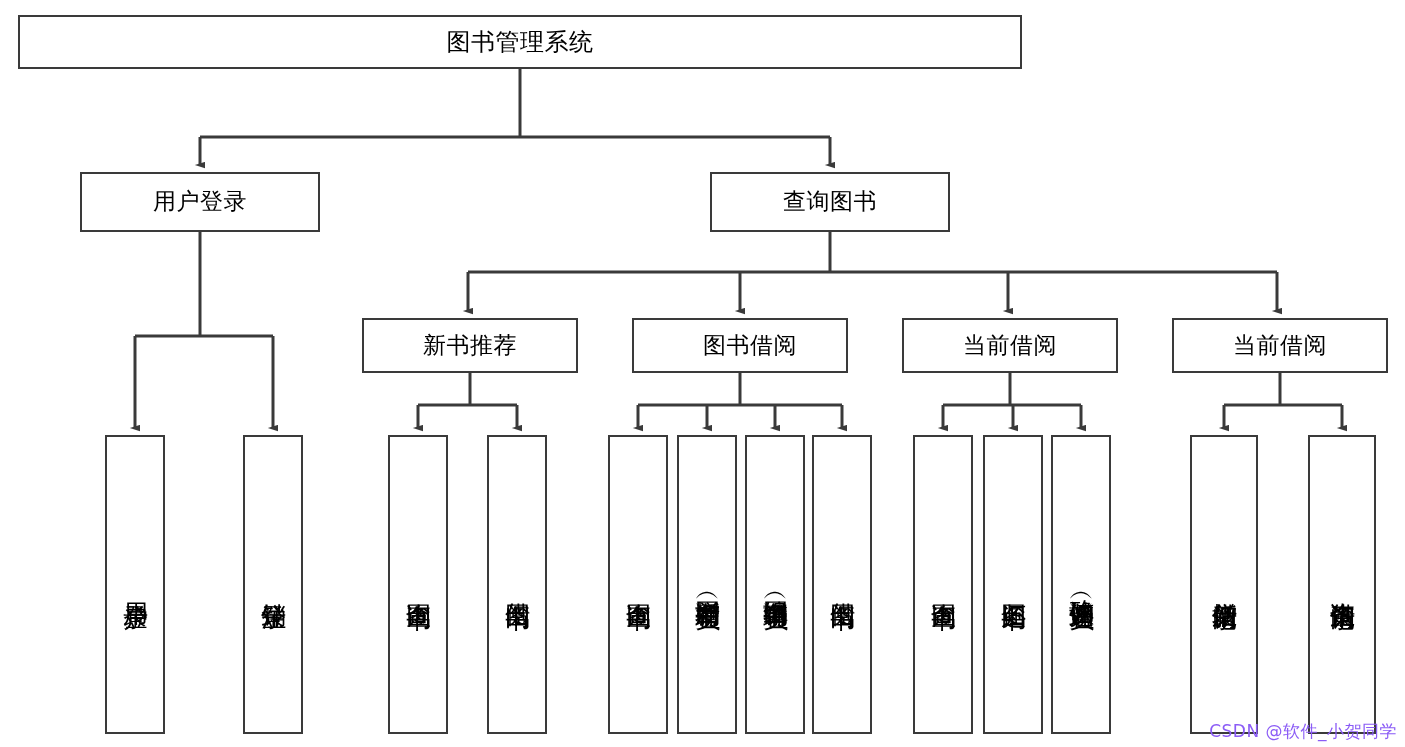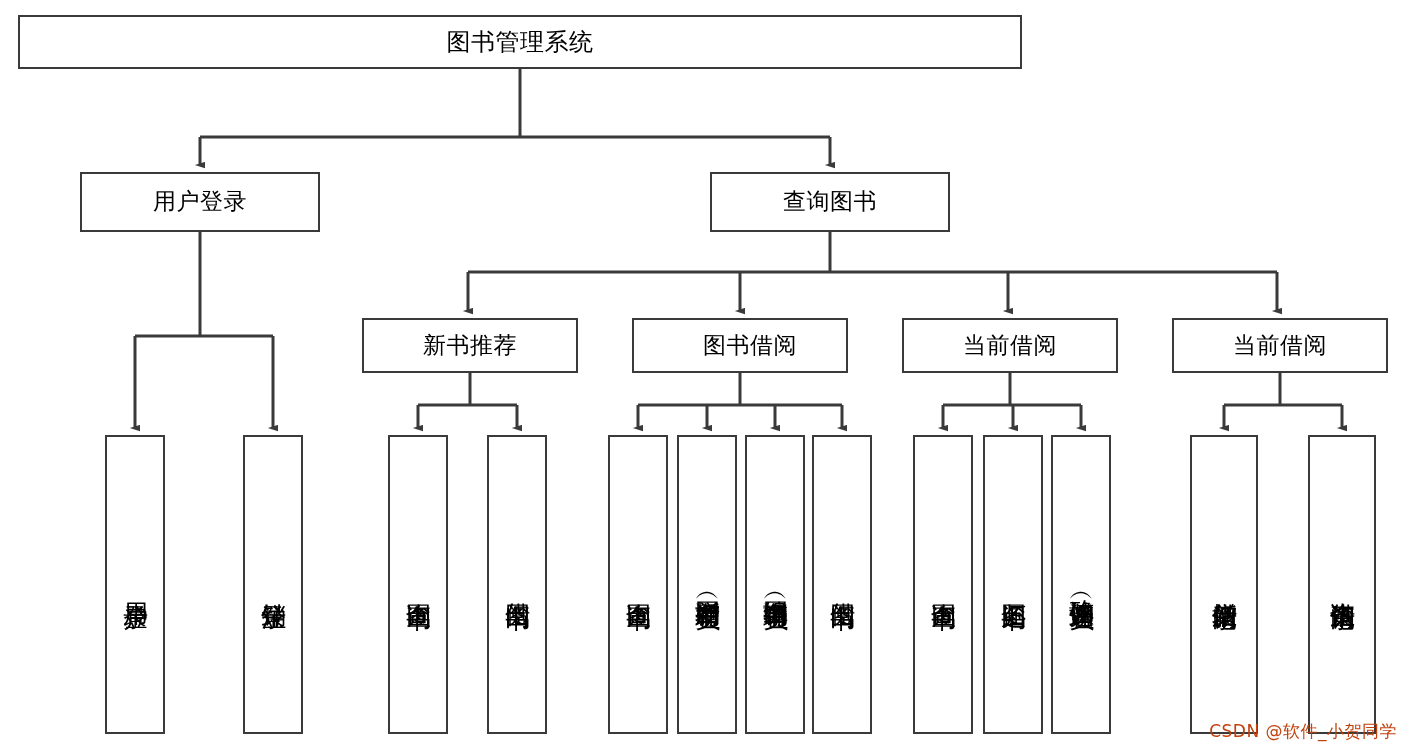--- a/index.html
+++ b/index.html
@@ -62,21 +62,21 @@
     font-size: 25px;
     line-height: 1.06;
     letter-spacing: 1px;
     white-space: nowrap;
   }
   #watermark {
     position: absolute;
     right: 8px;
     bottom: 4px;
     font-size: 17px;
-    color: #c2410c;
+    color: #8b5cf6;
     letter-spacing: 0.5px;
     white-space: nowrap;
     user-select: none;
   }
 </style>
 </head>
 <body>
 
 <div id="diagram-root">
 

